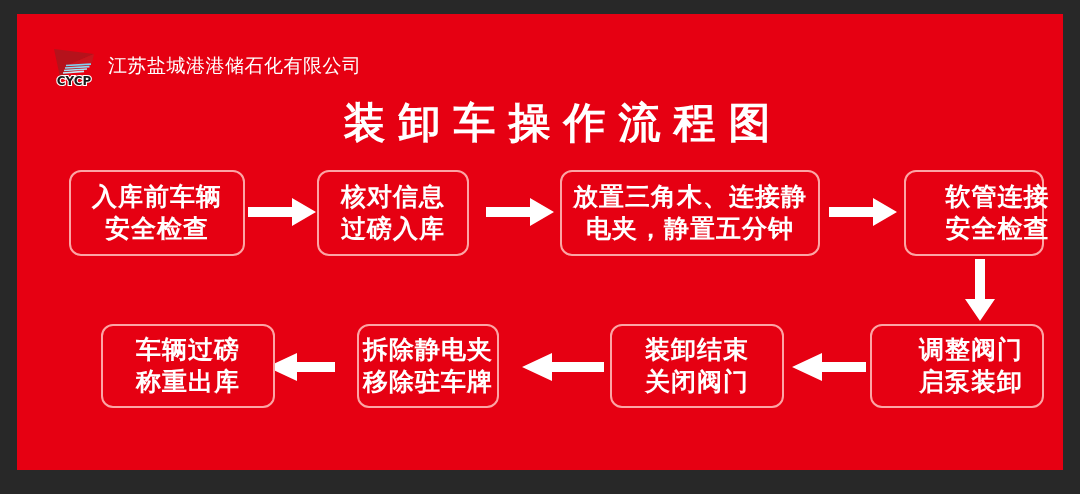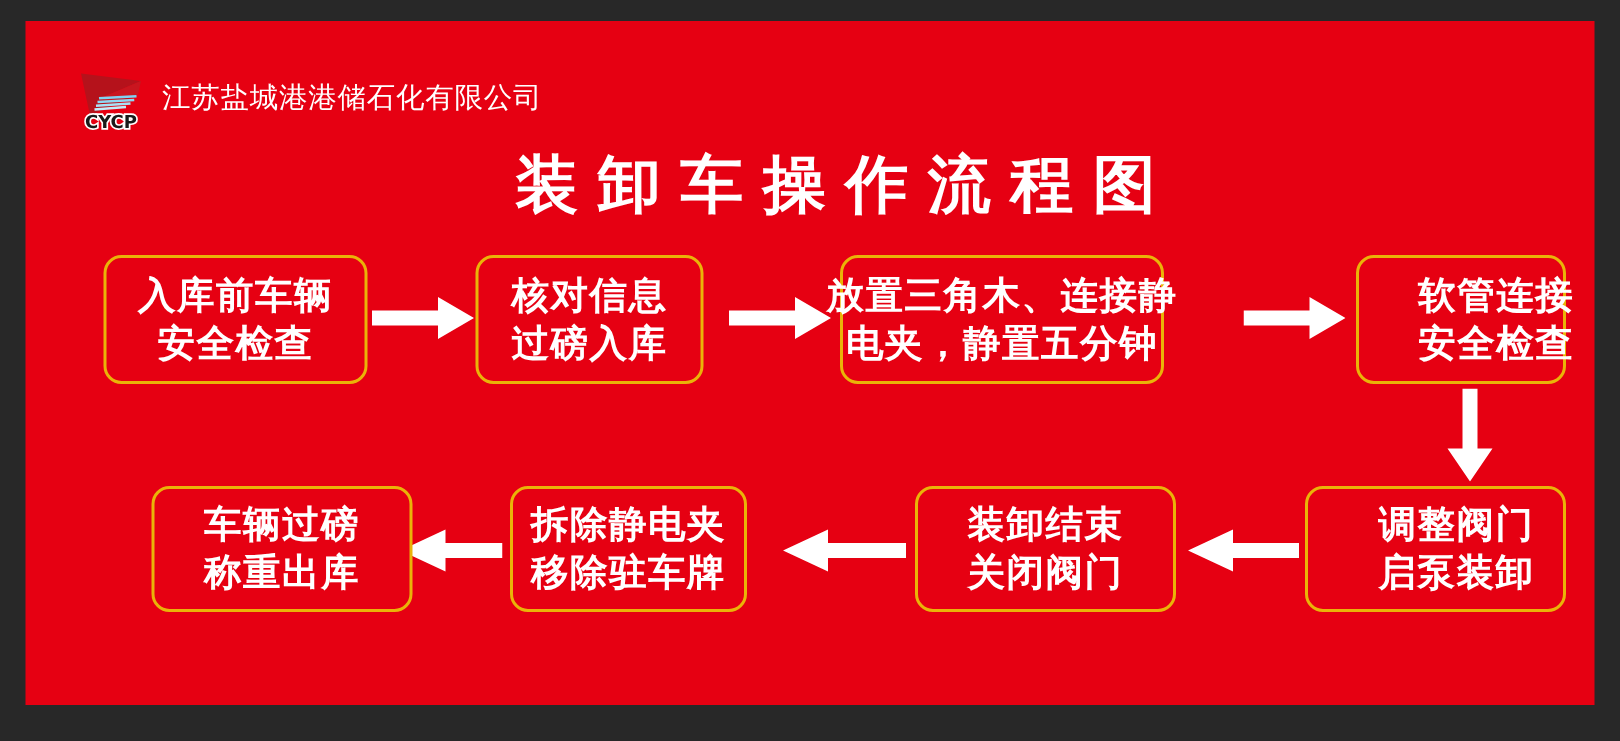--- a/index.html
+++ b/index.html
@@ -71,44 +71,44 @@
     letter-spacing: 13px;
     text-indent: 13px;
     line-height: 1.1;
     white-space: nowrap;
   }
 
   
   .flow-box {
     position: absolute;
     box-sizing: border-box;
-    border: 2px solid #eab308;
+    border: 2px solid #fca5a5;
     border-radius: 12px;
     background: #E60012;
     color: #FFFFFF;
     display: flex;
     flex-direction: column;
     align-items: center;
     justify-content: center;
     font-size: 25px;
     font-weight: bold;
     letter-spacing: 1px;
     line-height: 1.28;
     white-space: nowrap;
   }
   .flow-box .line { display: block; }
 
   #box-1 { left: 52px;  top: 156px; width: 176px; height: 86px; }
   #box-2 { left: 300px; top: 156px; width: 152px; height: 86px; }
-  #box-3 { left: 543px; top: 156px; width: 216px; height: 86px; }
+  #box-3 { left: 543px; top: 156px; width: 260px; height: 86px; }
   #box-4 { left: 887px; top: 156px; width: 140px; height: 86px; padding-left: 47px; }
 
   #box-5 { left: 853px; top: 310px; width: 174px; height: 84px; padding-left: 28px; }
   #box-6 { left: 593px; top: 310px; width: 174px; height: 84px; }
-  #box-7 { left: 323px; top: 310px; width: 158px; height: 84px; }
+  #box-7 { left: 340px; top: 310px; width: 142px; height: 84px; }
   #box-8 { left: 84px;  top: 310px; width: 174px; height: 84px; }
 
   
   .arrow {
     position: absolute;
   }
   .arrow svg { display: block; }
 
   #arrow-1 { left: 231px; top: 182px; }
   #arrow-2 { left: 469px; top: 182px; }

